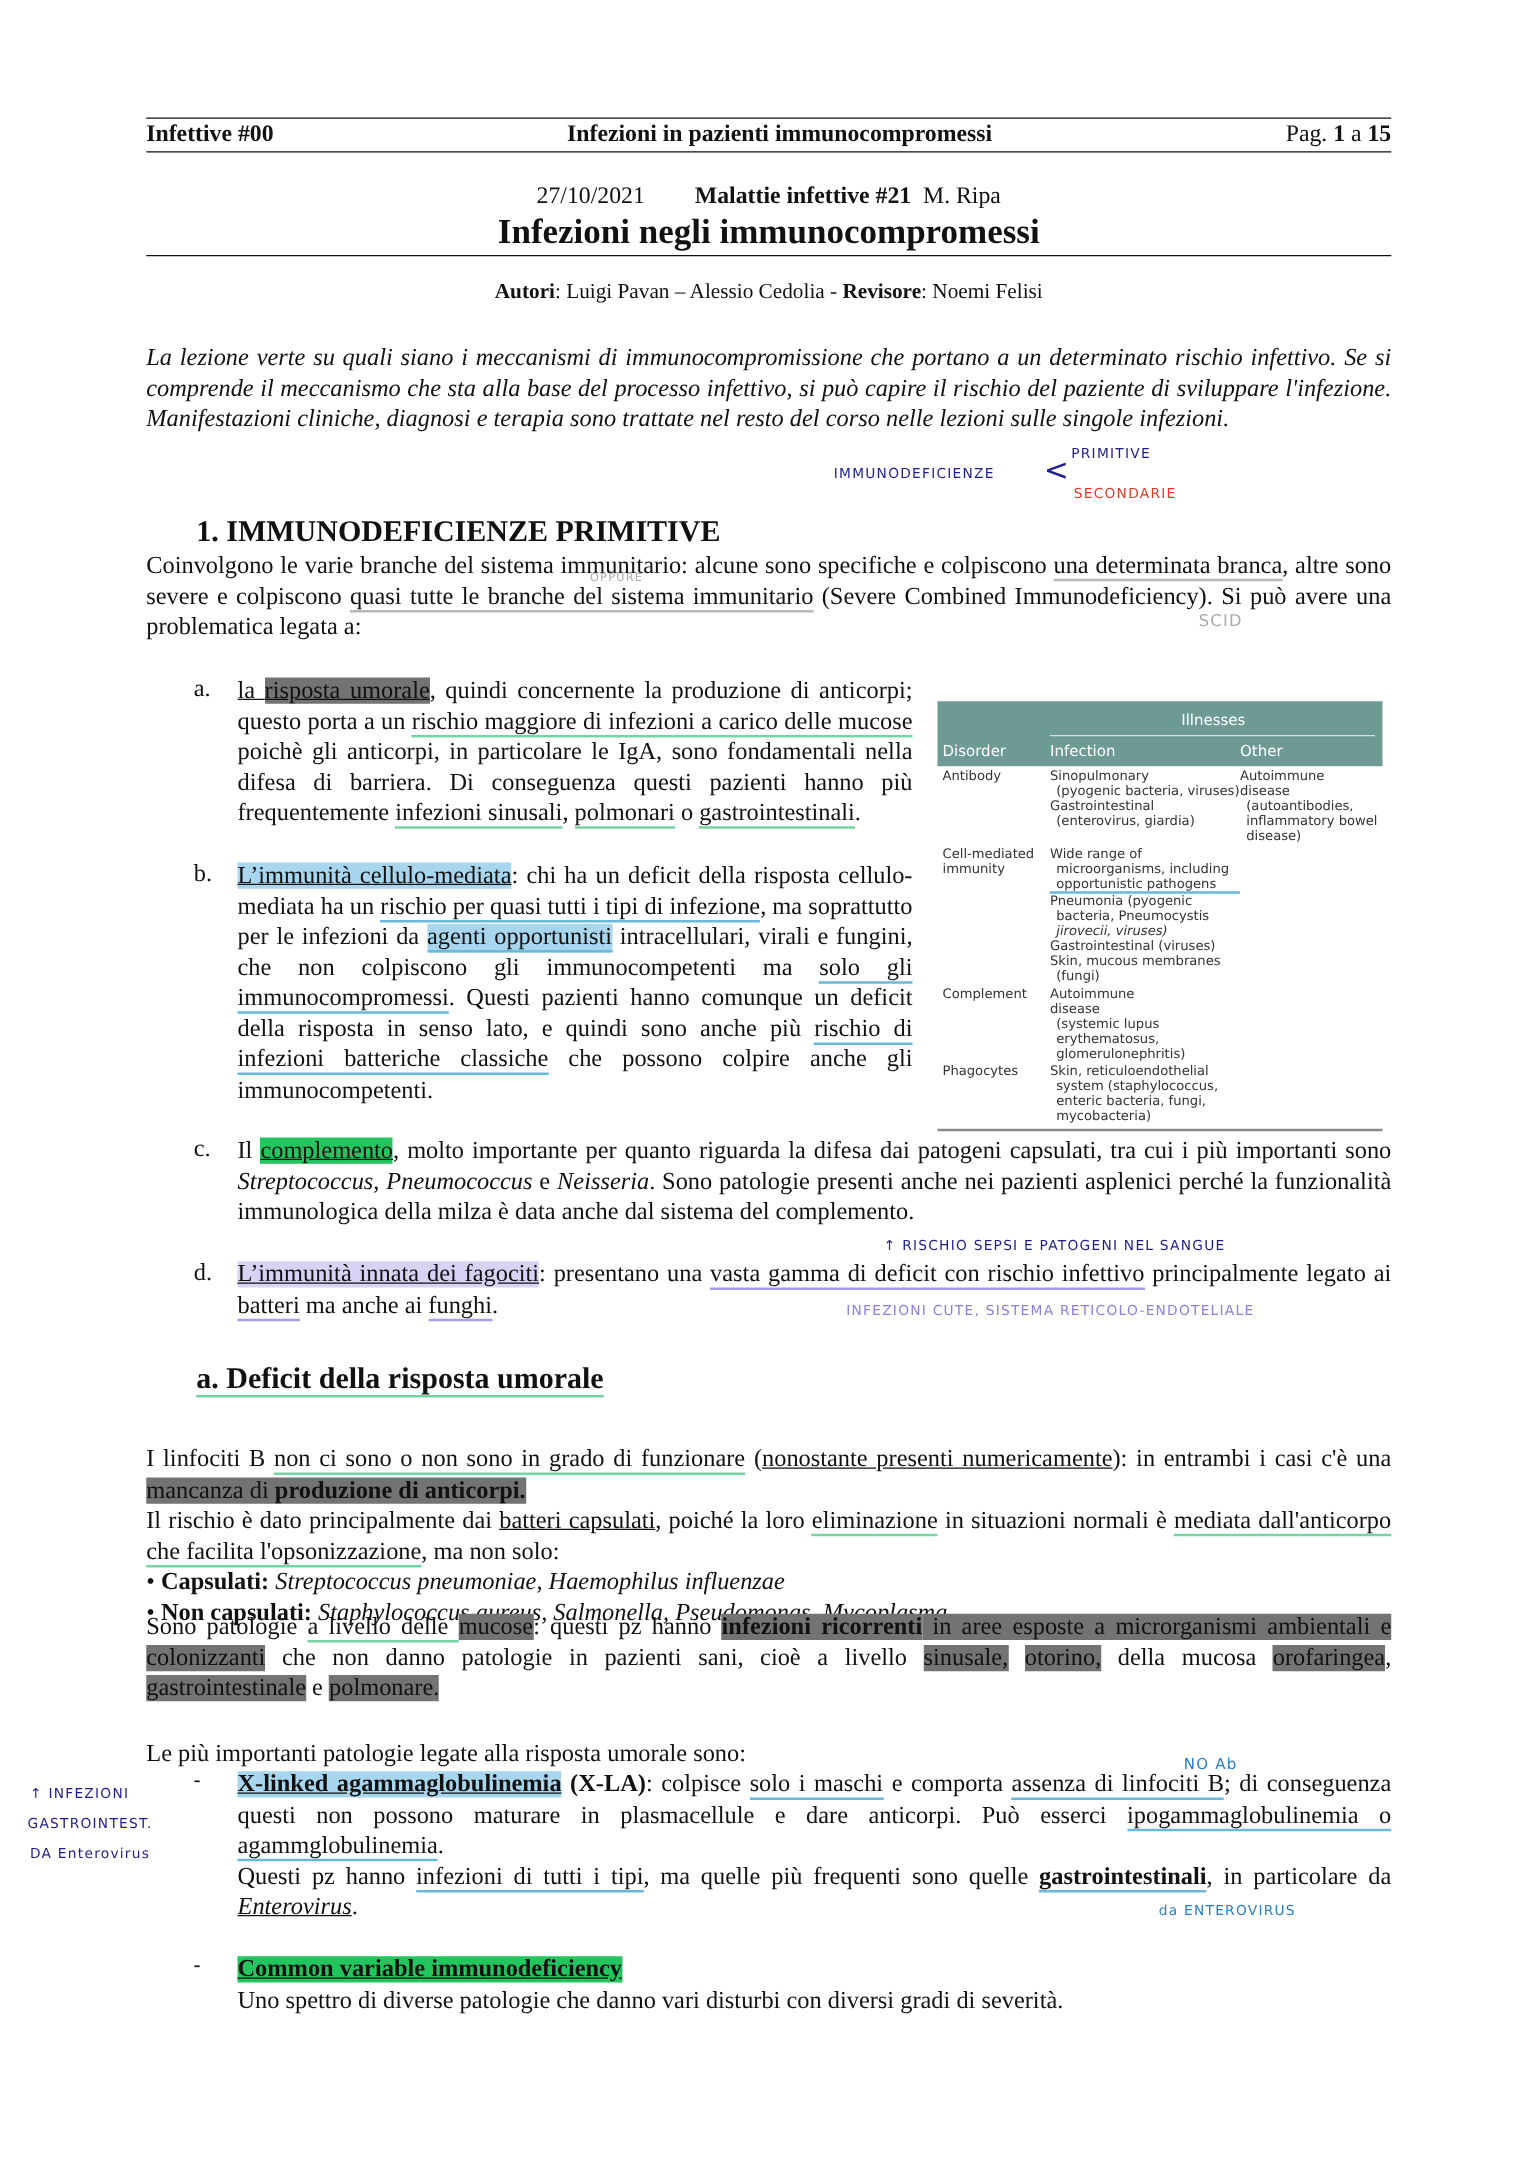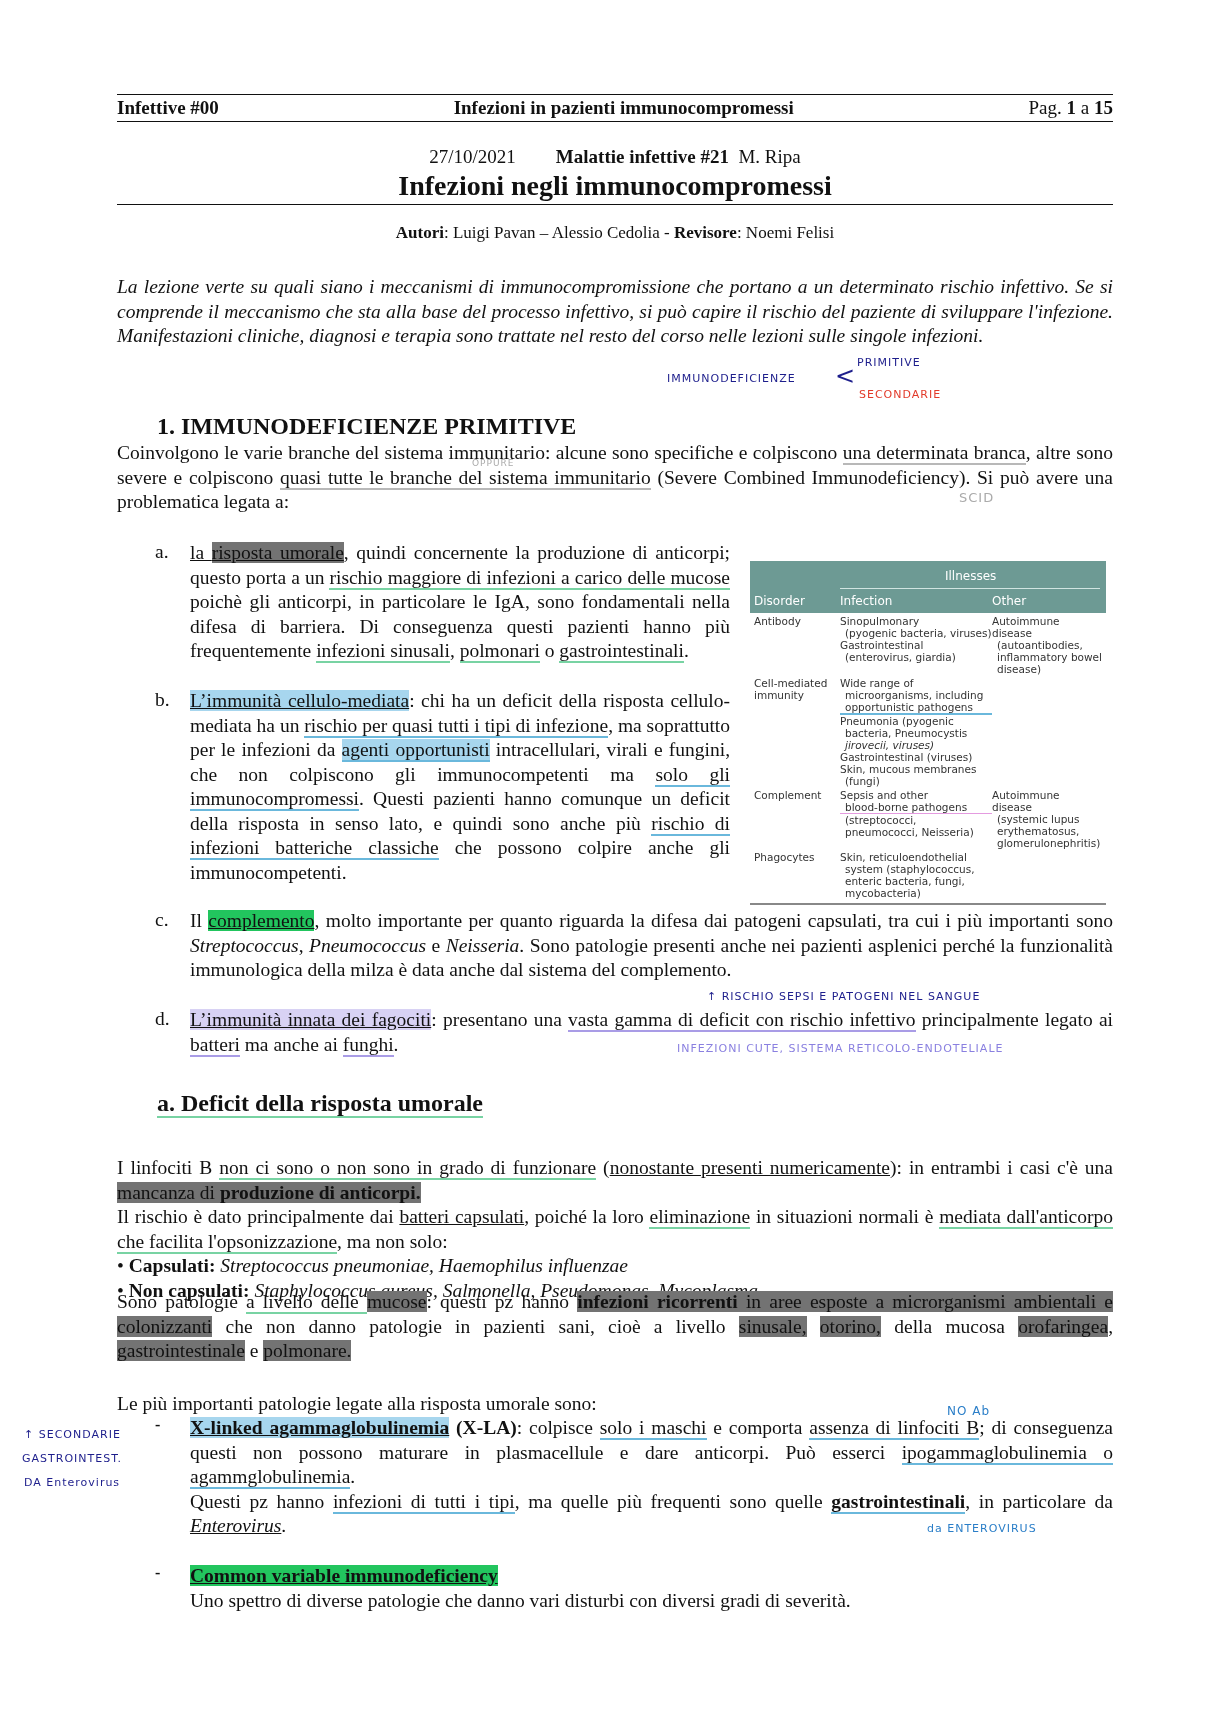--- a/index.html
+++ b/index.html
@@ -131,21 +131,21 @@
   <div class="hand sky" style="left:830px;top:1404px;font-size:12px;">NO Ab</div>
   <div class="hand sky" style="left:810px;top:1522px;">da ENTEROVIRUS</div>
 
   <div class="dash" style="top:1564px;">-</div>
   <div class="li" style="left:73px;top:1564px;width:923px;">
     <b class="u hl-pink">Common variable immunodeficiency</b><br>
     <span>Uno spettro di diverse patologie che danno vari disturbi con diversi gradi di severità.</span>
   </div>
 </div>
 
-<div class="hand navy" style="left:24px;top:1428px;">↑ SECONDARIE</div>
+<div class="hand navy" style="left:24px;top:1428px;">↑ INFEZIONI</div>
 <div class="hand navy" style="left:22px;top:1452px;">GASTROINTEST.</div>
 <div class="hand navy" style="left:24px;top:1476px;">DA Enterovirus</div>
 
 <div class="tbl">
   <div class="head">
     <span class="ill">Illnesses</span>
     <span class="line"></span>
     <span class="c" style="left:4px;">Disorder</span>
     <span class="c" style="left:90px;">Infection</span>
     <span class="c" style="left:242px;">Other</span>
@@ -176,26 +176,20 @@
         <div class="ind">bacteria, Pneumocystis</div>
         <div class="ind it">jirovecii, viruses)</div>
         <div>Gastrointestinal (viruses)</div>
         <div>Skin, mucous membranes</div>
         <div class="ind">(fungi)</div>
       </div>
     <div class="c3"></div>
   </div>
   <div class="row">
     <div class="c1">Complement</div>
-    <div class="c2">
-        <div>Sepsis and other</div>
-        <div class="ind" style="border-bottom:1px solid #e49be0;">blood-borne pathogens</div>
-        <div class="ind">(streptococci,</div>
-        <div class="ind">pneumococci, Neisseria)</div>
-      </div>
     <div class="c3">
         <div>Autoimmune disease</div>
         <div class="ind">(systemic lupus</div>
         <div class="ind">erythematosus,</div>
         <div class="ind">glomerulonephritis)</div>
       </div>
   </div>
   <div class="row">
     <div class="c1">Phagocytes</div>
     <div class="c2">

